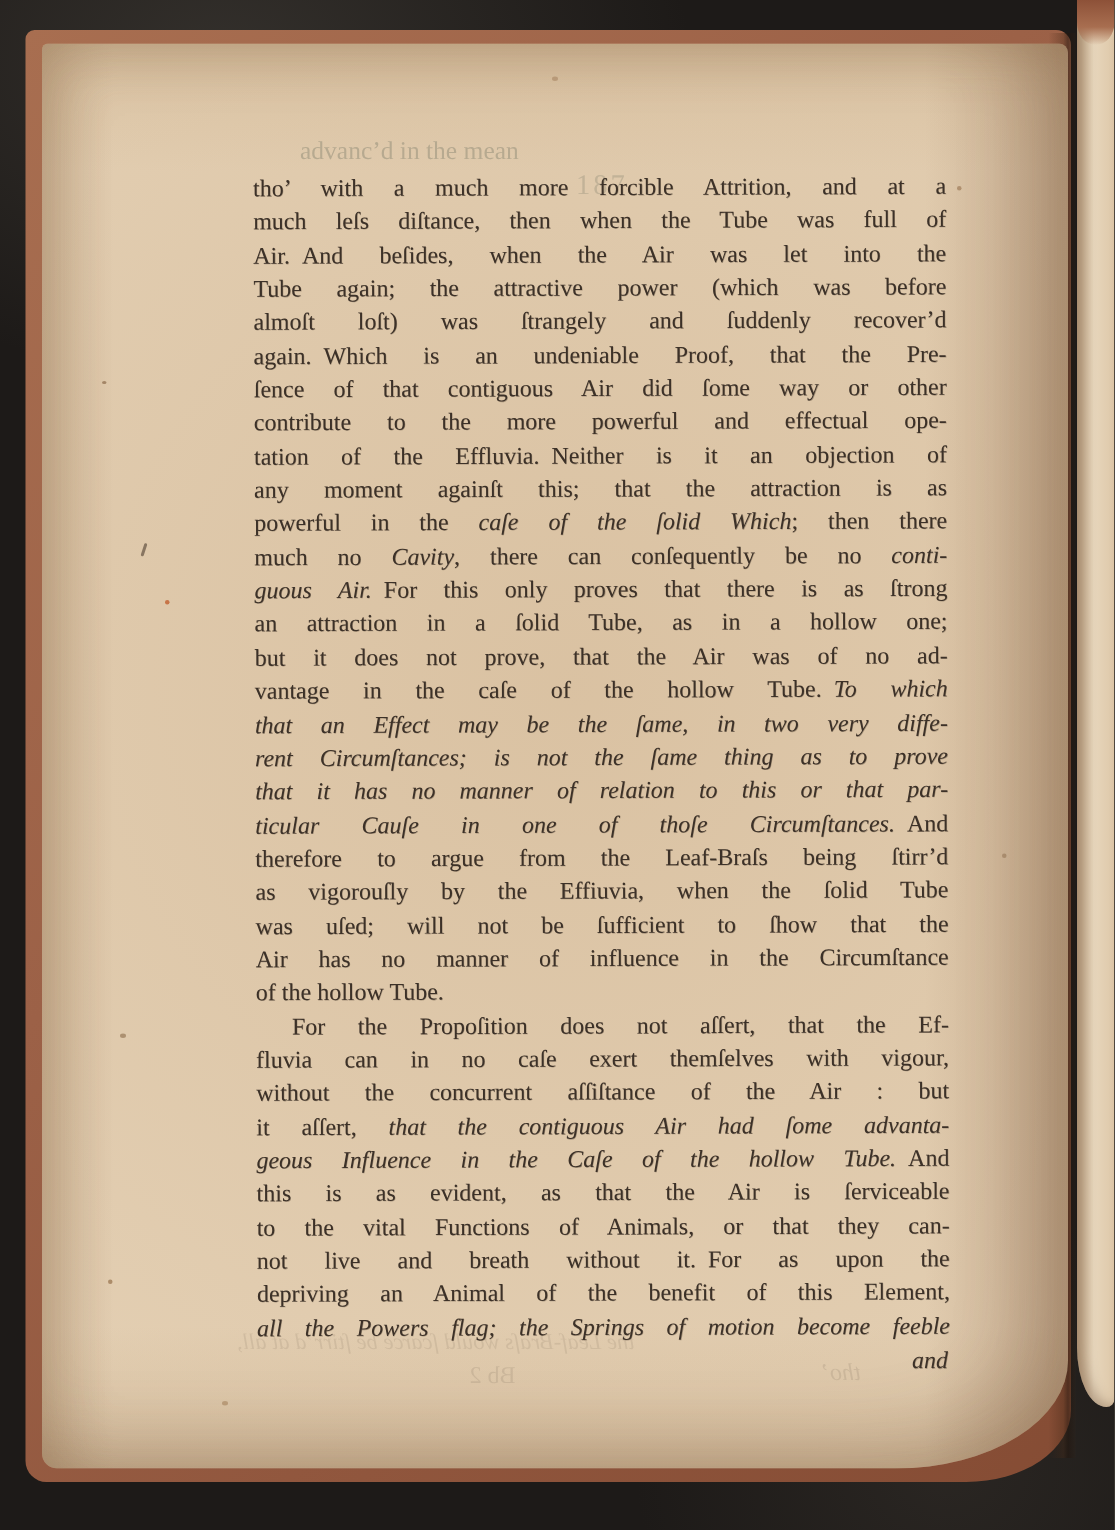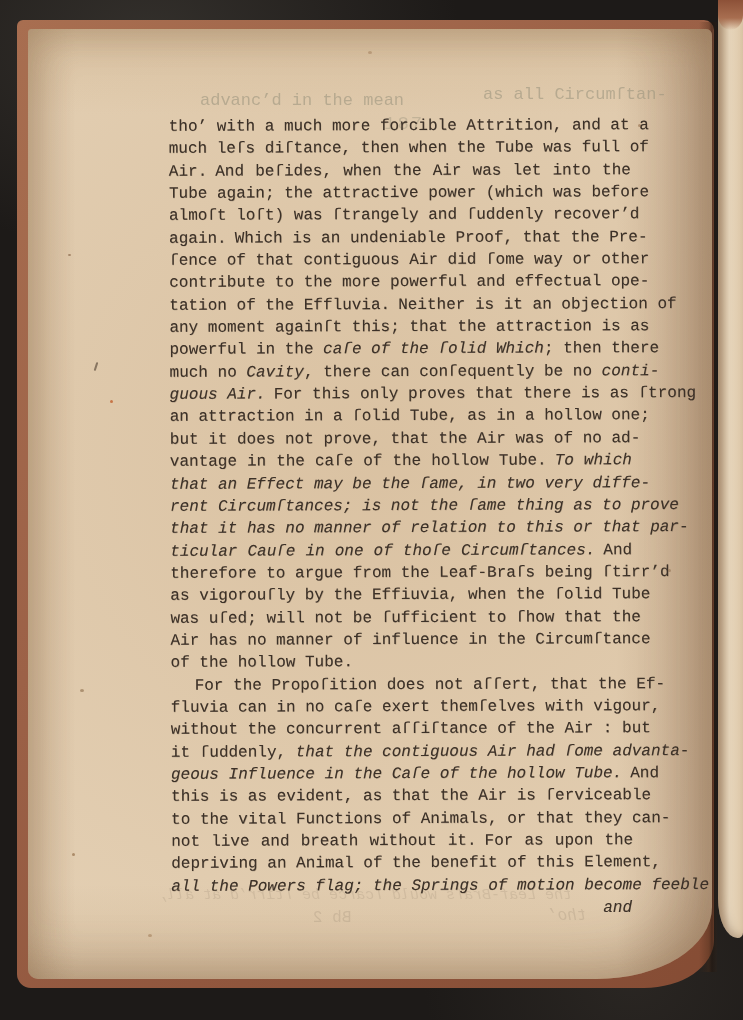--- a/index.html
+++ b/index.html
@@ -2,21 +2,21 @@
 <html><head>
 <meta charset="utf-8">
 <style>
   html,body{margin:0;padding:0;background:#111;}
   #stage{
     position:relative;width:743px;height:1020px;overflow:hidden;
     background:
       radial-gradient(ellipse 60% 30% at 20% 4%, rgba(70,66,60,.55), rgba(70,66,60,0) 70%),
       radial-gradient(ellipse 40% 25% at 85% 96%, rgba(55,50,45,.5), rgba(55,50,45,0) 70%),
       #1d1a18;
-    font-family:Liberation Mono, monospace;
+    font-family:Liberation Serif, serif;
   }
   
   #page-edge{
     position:absolute;left:17px;top:20px;width:697px;height:968px;
     background:linear-gradient(135deg,#a86e50 0%,#9c6147 40%,#854c34 100%);
     border-radius:6px 10px 70px 14px / 6px 10px 48px 14px;
   }
   
   #paper{
     position:absolute;left:28px;top:29px;width:684px;height:950px;
@@ -92,21 +92,20 @@
 <div id="stage">
 
   <div id="page-edge"></div>
   <div id="crease"></div>
   <div id="next-page"></div>
   <div id="next-page-top-edge"></div>
 
   <div id="paper">
 
     <div class="ghost" id="ghost-topleft">advanc’d in the mean</div>
-    <div class="ghost" id="ghost-topright">as all Circumſtan-</div>
     <div class="ghost" id="ghost-187">187</div>
     <div class="ghost mirror" id="ghost-bottomline">the Leaf-Braſs would ſcarce be ſtirr’d at all,</div>
     <div class="ghost mirror" id="ghost-sig">Bb 2</div>
     <div class="ghost mirror" id="ghost-tho">tho’</div>
 
 
     <div id="text-block">
         <div class="line"><span>tho’ with a much more forcible Attrition, and at a</span></div>
         <div class="line"><span>much leſs diſtance, then when the Tube was full of</span></div>
         <div class="line"><span>Air. And beſides, when the Air was let into the</span></div>
@@ -128,21 +127,21 @@
         <div class="line"><span class="it">that it has no manner of relation to this or that par-</span></div>
         <div class="line"><span class="it">ticular Cauſe in one of thoſe Circumſtances.</span><span> And</span></div>
         <div class="line"><span>therefore to argue from the Leaf-Braſs being ſtirr’d</span></div>
         <div class="line"><span>as vigorouſly by the Effiuvia, when the ſolid Tube</span></div>
         <div class="line"><span>was uſed; will not be ſufficient to ſhow that the</span></div>
         <div class="line"><span>Air has no manner of influence in the Circumſtance</span></div>
         <div class="line nojust"><span>of the hollow Tube.</span></div>
         <div class="line ind"><span>For the Propoſition does not aſſert, that the Ef-</span></div>
         <div class="line"><span>fluvia can in no caſe exert themſelves with vigour,</span></div>
         <div class="line"><span>without the concurrent aſſiſtance of the Air : but</span></div>
-        <div class="line"><span>it ſuddenly, </span><span class="it">that the contiguous Air had ſome advanta-</span></div>
+        <div class="line"><span>it aſſert, </span><span class="it">that the contiguous Air had ſome advanta-</span></div>
         <div class="line"><span class="it">geous Influence in the Caſe of the hollow Tube.</span><span> And</span></div>
         <div class="line"><span>this is as evident, as that the Air is ſerviceable</span></div>
         <div class="line"><span>to the vital Functions of Animals, or that they can-</span></div>
         <div class="line"><span>not live and breath without it. For as upon the</span></div>
         <div class="line"><span>depriving an Animal of the benefit of this Element,</span></div>
         <div class="line"><span class="it">all the Powers flag; the Springs of motion become feeble</span></div>
       </div>
 
     <div id="catchword-line">and</div>
 

